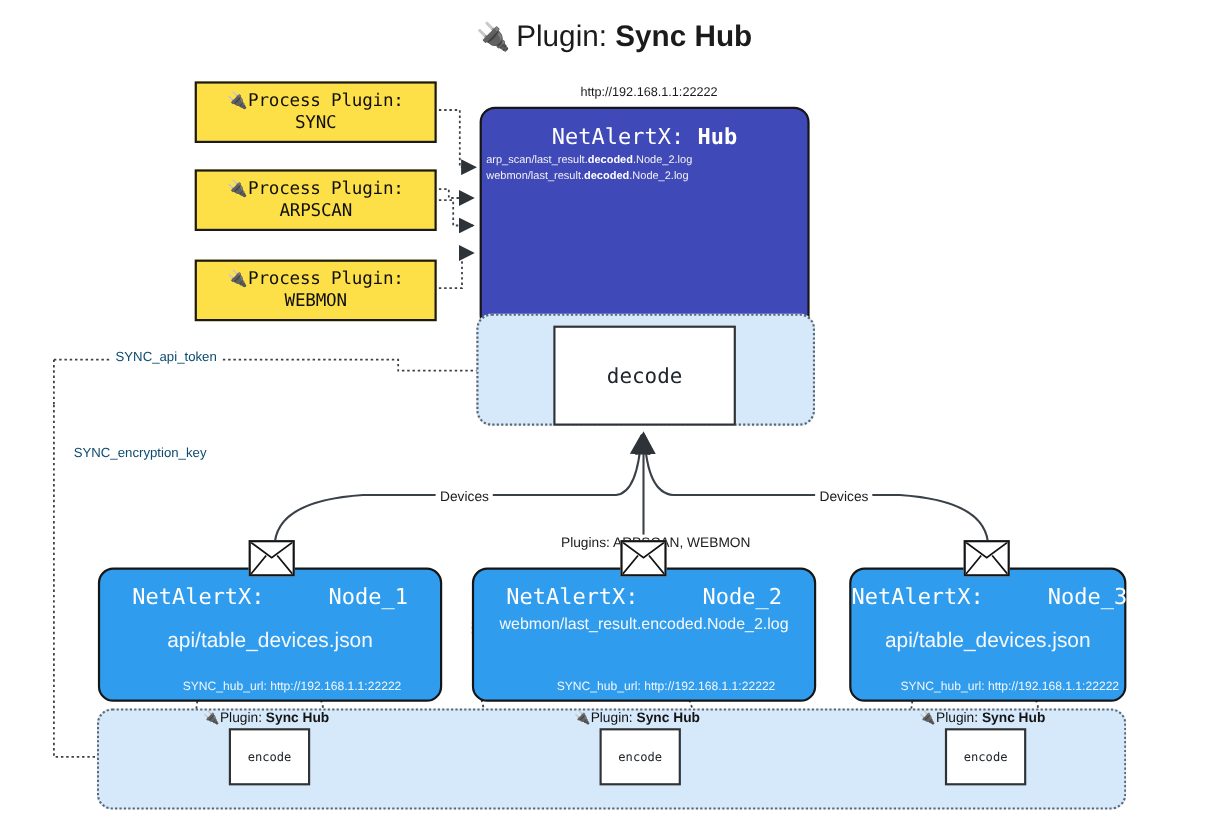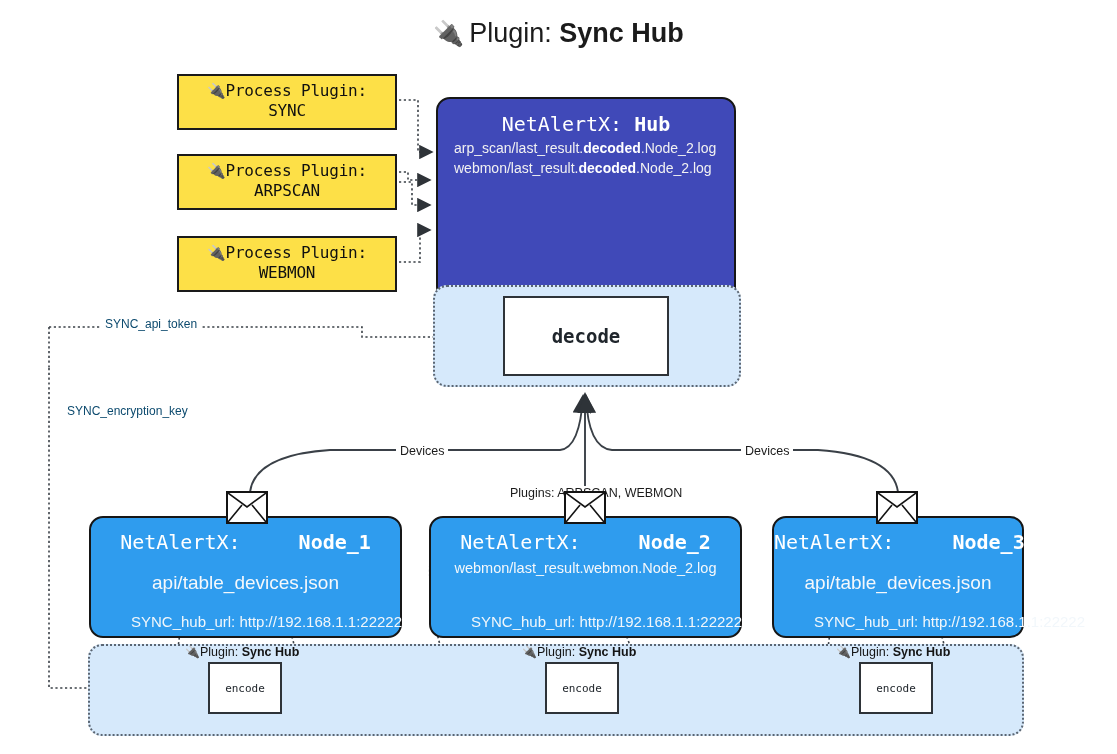--- a/index.html
+++ b/index.html
@@ -80,45 +80,44 @@
     white-space: nowrap;
   }
   #hub .hub-title .strong { font-weight: bold; }
   #hub .hub-line {
     font-size: 14.5px;
     color: #f2f2f2;
     margin-top: 7px;
     padding-left: 10px;
     white-space: nowrap;
   }
-  #hub .hub-line.tight { padding-left: 16px; font-size: 14px; margin-top: 4px; }
+  #hub .hub-line.tight { padding-left: 4px; font-size: 10px; margin-top: 4px; }
   #hub .hub-line b { color: #ffffff; font-weight: bold; }
 
   
   #decode-wrap {
     position: absolute;
     left: 433px; top: 285px;
     width: 308px; height: 102px;
     background: #d6e9fb;
     border: 2px dotted #5b6673;
     border-radius: 14px;
   }
   #decode-box {
     position: absolute;
     left: 503px; top: 296px;
-    width: 166px; height: 80px;
+    width: 166px; height: 91px;
     background: #ffffff;
     border: 2px solid #2e3338;
     display: flex;
     align-items: center;
     justify-content: center;
     font-family: "DejaVu Sans Mono", "Liberation Mono", monospace;
     font-size: 19px;
     color: #20262c;
-    font-weight: bold;
   }
 
   
   .keylabel {
     position: absolute;
     font-size: 12px;
     color: #0c4a6e;
     background: #ffffff;
     padding: 0 5px;
     white-space: nowrap;
@@ -143,35 +142,35 @@
     border-radius: 14px;
     color: #ffffff;
   }
   .node .node-title {
     font-family: "DejaVu Sans Mono", "Liberation Mono", monospace;
     font-size: 20px;
     text-align: center;
     margin-top: 12px;
     white-space: nowrap;
   }
-  .node .node-title .strong { font-weight: bold; padding-left: 46px; }
+  .node .node-title .strong { font-weight: normal; padding-left: 46px; }
   .node .node-line {
     font-size: 19px;
     color: #f5f8fb;
     text-align: center;
     margin-top: 10px;
     white-space: nowrap;
   }
   .node .node-line.sm { font-size: 14.5px; margin-top: 6px; }
   .node .node-foot {
     position: absolute;
     left: 0; bottom: 6px;
     width: 100%;
     text-align: center;
-    font-size: 15px;
+    font-size: 11px;
     color: #f2f7fb;
     white-space: nowrap;
     padding-left: 40px;
   }
 
   
   .envelope {
     position: absolute;
     width: 42px; height: 33px;
     background: #ffffff;
@@ -277,20 +276,21 @@
   <div class="proc-box" style="left:177px; top:154px;">
     <span class="l1"><span class="plug">🔌</span><span>Process Plugin:</span></span>
     <span class="l2">ARPSCAN</span>
   </div>
 
   <div class="proc-box" style="left:177px; top:236px;">
     <span class="l1"><span class="plug">🔌</span><span>Process Plugin:</span></span>
     <span class="l2">WEBMON</span>
   </div>
 
+  <div id="hub-url">http://192.168.1.1:22222</div>
 
   <div id="hub">
     <div class="hub-title"><span>NetAlertX: </span><span class="strong">Hub</span></div>
     <div class="hub-line tight"><span>arp_scan/last_result.</span><b>decoded</b><span>.Node_2.log</span></div>
     <div class="hub-line tight"><span>webmon/last_result.</span><b>decoded</b><span>.Node_2.log</span></div>
   </div>
 
   <div id="decode-wrap"></div>
   <div id="decode-box">decode</div>
 
@@ -321,21 +321,21 @@
   </div>
 
   <div class="node" style="left:89px; top:516px; width:313px;">
     <div class="node-title"><span>NetAlertX: </span><span class="strong">Node_1</span></div>
     <div class="node-line" style="margin-top:18px;">api/table_devices.json</div>
     <div class="node-foot">SYNC_hub_url: http://192.168.1.1:22222</div>
   </div>
 
   <div class="node" style="left:429px; top:516px; width:313px;">
     <div class="node-title"><span>NetAlertX: </span><span class="strong">Node_2</span></div>
-    <div class="node-line sm">webmon/last_result.webmon.Node_2.log</div>
+    <div class="node-line sm">webmon/last_result.encoded.Node_2.log</div>
     <div class="node-foot">SYNC_hub_url: http://192.168.1.1:22222</div>
   </div>
 
   <div class="node" style="left:772px; top:516px; width:252px;">
     <div class="node-title"><span>NetAlertX: </span><span class="strong">Node_3</span></div>
     <div class="node-line" style="margin-top:18px;">api/table_devices.json</div>
     <div class="node-foot">SYNC_hub_url: http://192.168.1.1:22222</div>
   </div>
 
   <div id="encode-wrap"></div>

